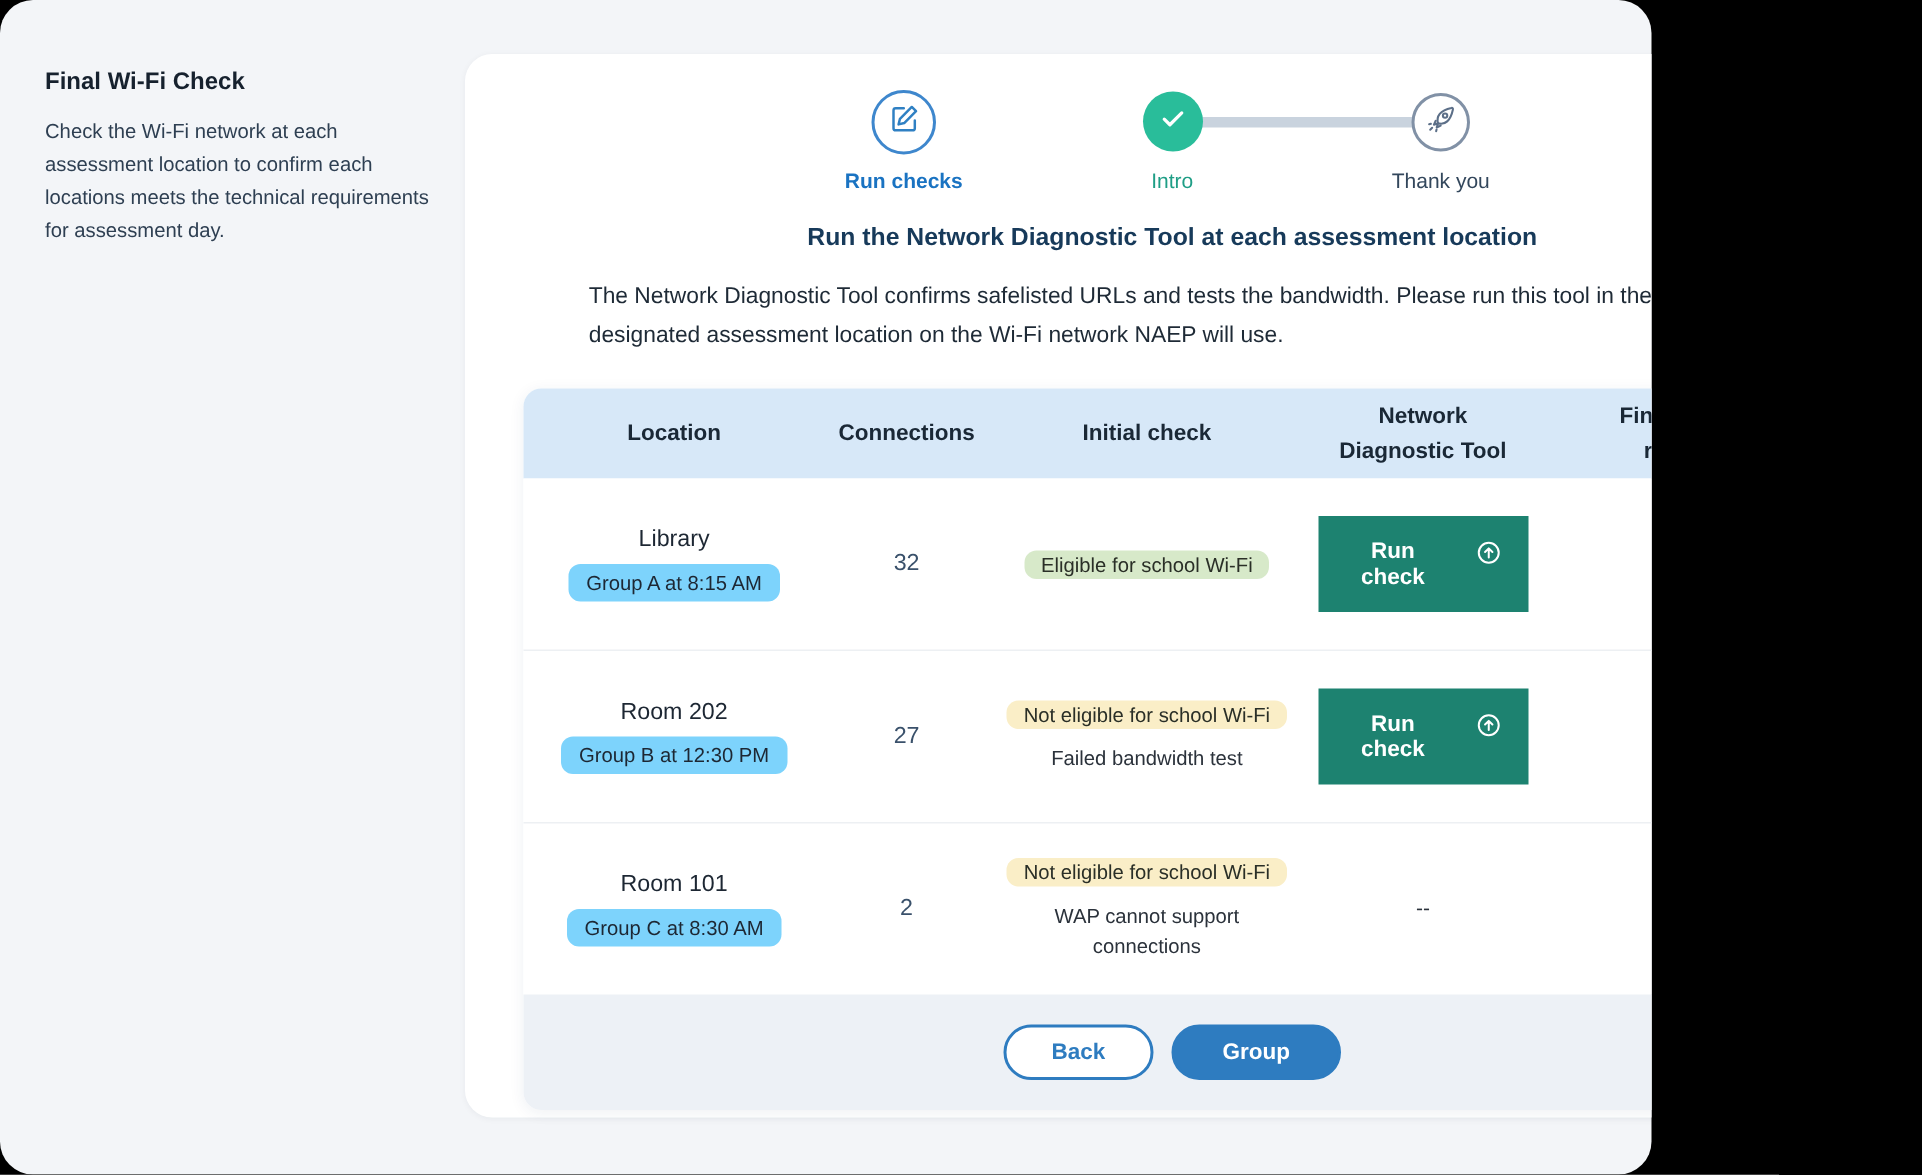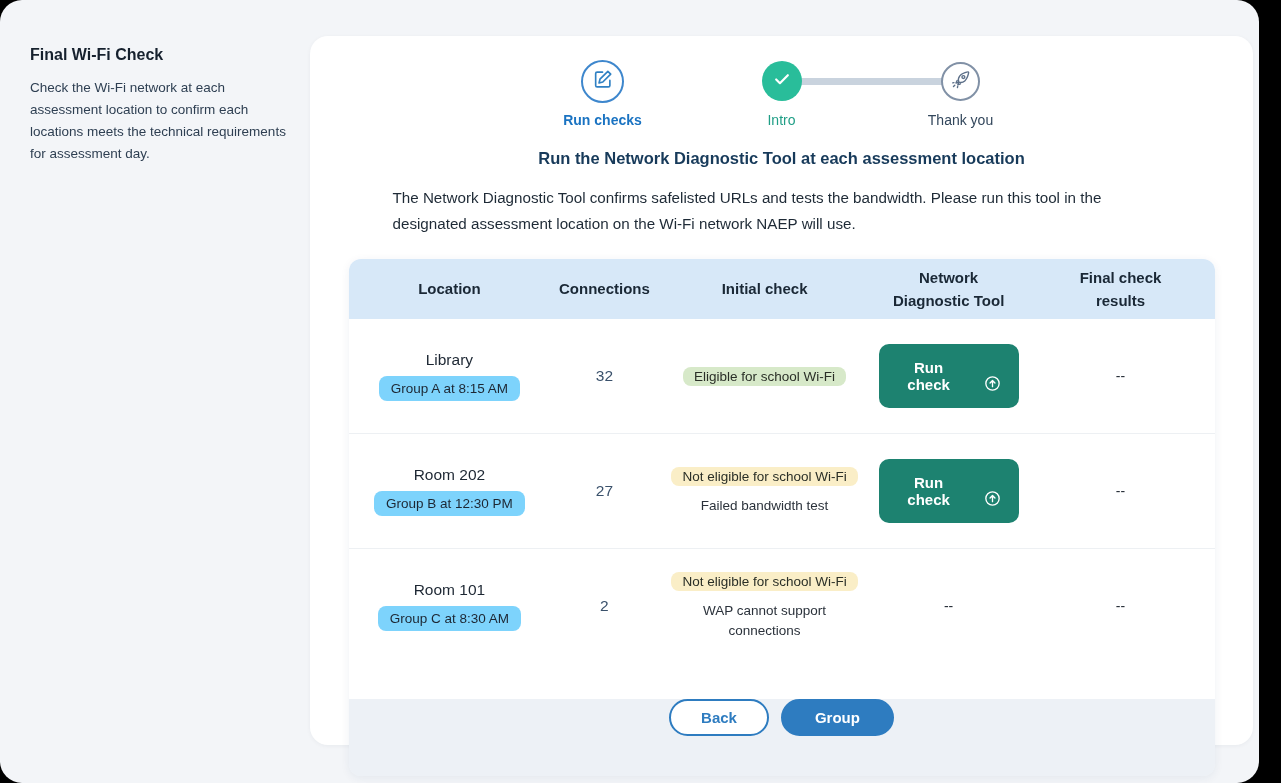--- a/index.html
+++ b/index.html
@@ -1,17 +1,17 @@
 <!DOCTYPE html>
 <html><head>
 <meta charset="utf-8">
 <style>
   html,body{margin:0;padding:0;background:#000;}
   body{font-family:"Liberation Sans","DejaVu Sans",sans-serif;-webkit-font-smoothing:antialiased;}
-  .app{position:relative;width:1259px;height:783px;background:#f3f5f8;border-radius:22px;overflow:hidden;}
+  .app{position:relative;width:1101px;height:783px;background:#f3f5f8;border-radius:22px;overflow:hidden;}
 
   
   .sidebar{position:absolute;left:30px;top:46px;width:256px;}
   .sidebar-title{font-size:16px;font-weight:700;color:#16212e;margin:0 0 13px 0;}
   .sidebar-desc{font-size:13.5px;line-height:1.62;color:#2e3f52;margin:0;}
 
   
   .card{position:absolute;left:310px;top:36px;width:943px;height:709px;background:#ffffff;
         border-radius:18px;box-shadow:0 1px 4px rgba(16,42,67,0.05);}
 
@@ -45,27 +45,27 @@
   .c5 .hwrap{max-width:96px;}
   .row{display:flex;align-items:center;background:#fff;min-height:102px;padding:6px 0;}
   .row + .row{border-top:1px solid #edf0f3;}
   .loc-name{font-size:15.5px;color:#1d2733;margin-bottom:7px;}
   .pill-blue{display:inline-block;background:#7dd3fc;color:#1d2733;font-size:13.5px;padding:5px 12px;border-radius:8px;}
   .conn{font-size:15.5px;color:#3a516b;}
   .badge{display:inline-block;font-size:13.5px;padding:2px 11px;border-radius:8px;color:#2a2f27;}
   .badge.success{background:#d7e9c9;}
   .badge.warning{background:#faeec7;text-align:center;}
   .check-note{margin:10px auto 0;font-size:13.5px;color:#2b323b;line-height:1.45;max-width:180px;}
-  .run-btn{display:inline-flex;align-items:flex-end;gap:21px;background:#1d8270;color:#ffffff;font-weight:700;
-           font-size:15px;font-family:inherit;padding:15px 17px;border-radius:10px;border:none;cursor:pointer;}
+  .run-btn{display:inline-flex;align-items:flex-start;gap:21px;background:#1d8270;color:#ffffff;font-weight:700;
+           font-size:15px;font-family:inherit;padding:15px 17px;border-radius:0;border:none;cursor:pointer;}
   .run-btn svg{display:block;}
   .dash{font-size:14px;color:#2b323b;}
 
   
-  .panel-footer{background:#edf1f6;border-radius:0 0 12px 12px;min-height:77px;display:flex;align-items:flex-start;justify-content:center;gap:12px;margin-top:36px;}
+  .panel-footer{background:#edf1f6;border-radius:0 0 12px 12px;min-height:77px;display:flex;align-items:center;justify-content:center;gap:12px;}
   .btn-back{background:#ffffff;border:2px solid #2e7cc0;color:#2e7cc0;font-weight:600;font-size:15px;font-family:inherit;
             border-radius:19px;padding:8px 30px;cursor:pointer;}
   .btn-next{background:#2e7cc0;border:2px solid #2e7cc0;color:#ffffff;font-weight:600;font-size:15px;font-family:inherit;
             border-radius:19px;padding:8px 32px;cursor:pointer;}
 </style>
 </head>
 <body>
 
 <div class="app">
 

